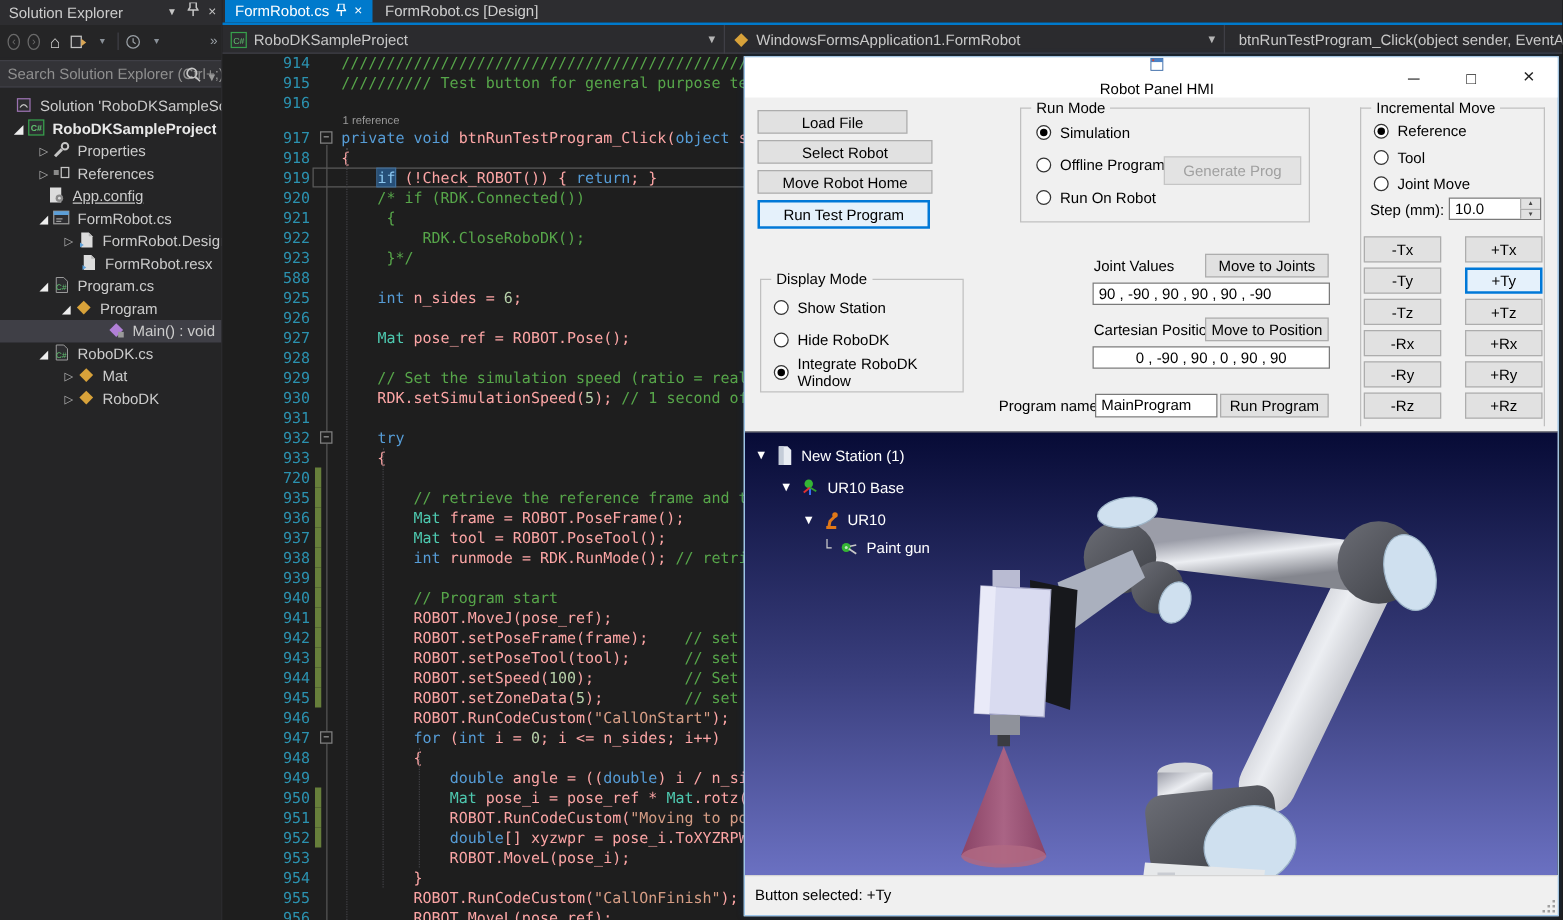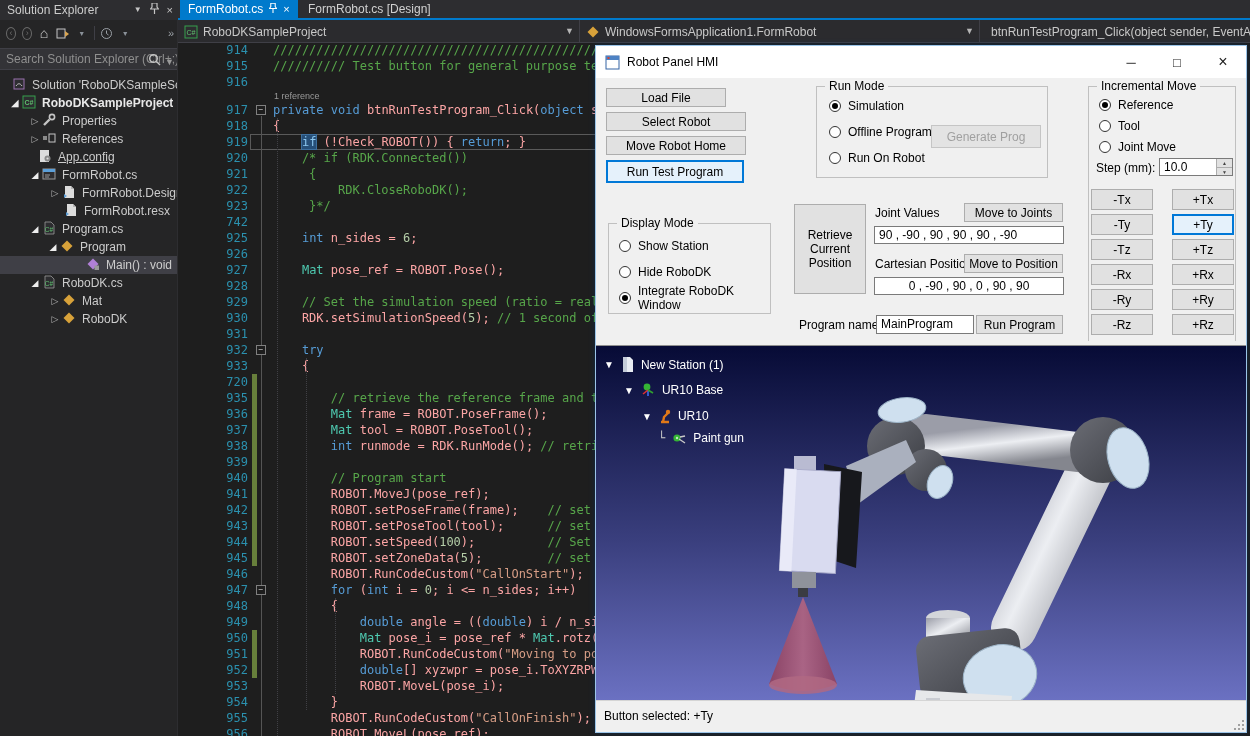--- a/index.html
+++ b/index.html
@@ -48,21 +48,21 @@
   .cl.cur .cur-box { position:absolute; left:72px; top:0; width:990px; height:16px; border:1px solid #5a5a5a; }
   .codelens { height:12px; font-size:9px; color:#9a9a9a; padding-left:96px; line-height:12px; font-family:"Liberation Sans", sans-serif; }
   .tok-p { color:#fca5a5;margin-top:44px; } .tok-k { color:#569cd6; } .tok-c { color:#57a64a; }
   .tok-t { color:#4ec9b0; } .tok-s { color:#d69d85; } .tok-n { color:#b5cea8; }
   .tok-ksel { color:#8cc8f0; background:#264f78; outline:1px solid #3d6f9e; }
   .guide { position:absolute; border-left:1px dotted #404045; width:0; }
   #fold-line { position:absolute; left:83px; width:0; border-left:1px solid #555555; }
 
   
   #dlg { position:absolute; left:595px; top:45px; width:652px; height:688px; background:#f0f0f0; border:1px solid #9bc4e8; box-shadow:0 0 6px rgba(0,60,120,.45); z-index:10; font-size:12px; color:#000; }
-  #dlg-title { position:relative; height:32px; background:#ffffff; display:flex; align-items:center; padding-left:9px; gap:7px; }
+  #dlg-title { position:relative; height:32px; background:#ffffff; display:flex; align-items:center; padding-left:9px; gap:7px;flex-direction:column; }
   #dlg-title .t { font-size:12px; color:#000; }
   #dlg-controls { position:absolute; right:0; top:0; height:32px; display:flex; }
   .wbtn { width:46px; height:32px; display:flex; align-items:center; justify-content:center; font-size:13px; color:#222; }
   .wbtn.close { font-size:16px; }
   .gbox { position:absolute; border:1px solid #c0c0c0; }
   .gbox > .glabel { position:absolute; top:-8px; left:8px; background:#f0f0f0; padding:0 4px; font-size:12px; color:#000; }
   .btn { position:absolute; background:#e1e1e1; border:1px solid #adadad; font-size:12px; color:#000; display:flex; align-items:center; justify-content:center; text-align:center; }
   .btn.focus { background:#e5f1fb; border:2px solid #0078d7; }
   .btn.disabled { background:#e3e3e3; border:1px solid #c5c5c5; color:#a0a0a0; }
   .radio-row { display:flex; align-items:center; gap:7px; height:14px; }
@@ -325,21 +325,21 @@
         </div>
         <div class="cl">
           <span class="ln">922</span>
           <span class="txt"><span class="tok-c">         RDK.CloseRoboDK();</span></span>
         </div>
         <div class="cl">
           <span class="ln">923</span>
           <span class="txt"><span class="tok-c">     }*/</span></span>
         </div>
         <div class="cl">
-          <span class="ln">742</span>
+          <span class="ln">588</span>
           <span class="txt"></span>
         </div>
         <div class="cl">
           <span class="ln">925</span>
           <span class="txt"><span class="tok-p">    </span><span class="tok-k">int</span><span class="tok-p"> n_sides = </span><span class="tok-n">6</span><span class="tok-p">;</span></span>
         </div>
         <div class="cl">
           <span class="ln">926</span>
           <span class="txt"></span>
         </div>
@@ -591,21 +591,20 @@
             <span class="rdot"></span>
             <span>Hide RoboDK</span>
           </div>
           <div class="radio-row">
             <span class="rdot on"></span>
             <span>Integrate RoboDK Window</span>
           </div>
         </div>
     </div>
 
-    <button class="btn" style="left:198px; top:158px; width:72px; height:90px; padding:0 6px;">Retrieve Current Position</button>
     <span class="lab" style="left:279px; top:160px;">Joint Values</span>
     <button class="btn" style="left:368px; top:157px; width:99px; height:19px;">Move to Joints</button>
     <div class="tbox" style="left:278px; top:180px; width:190px; height:18px;">90 , -90 , 90 , 90 , 90 , -90</div>
     <span class="lab" style="left:279px; top:211px;">Cartesian Position</span>
     <button class="btn" style="left:368px; top:208px; width:99px; height:19px;">Move to Position</button>
     <div class="tbox" style="left:278px; top:231px; width:190px; height:18px;text-align:center;">0 , -90 , 90 , 0 , 90 , 90</div>
 
     <span class="lab" style="left:203px; top:272px;">Program name:</span>
     <div class="tbox" style="left:280px; top:269px; width:98px; height:19px;">MainProgram</div>
     <button class="btn" style="left:380px; top:269px; width:87px; height:19px;">Run Program</button>

